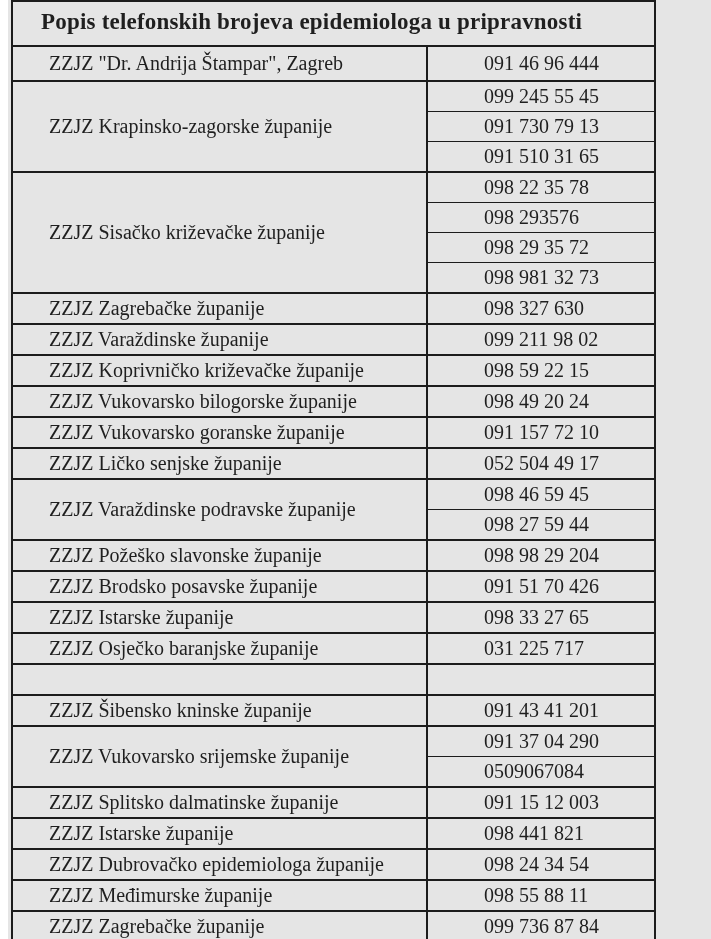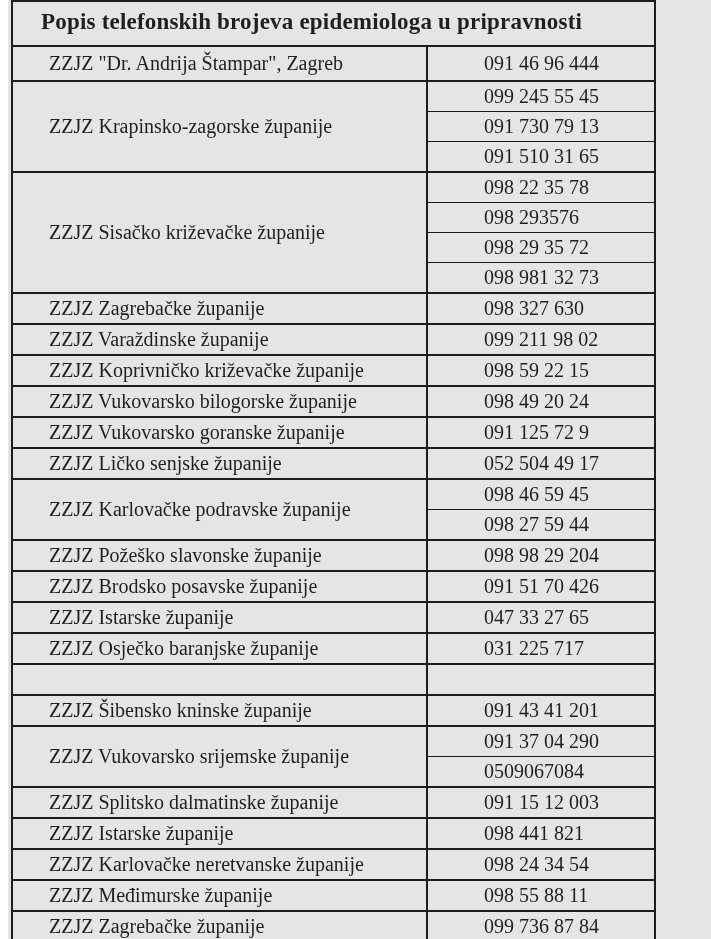--- a/index.html
+++ b/index.html
@@ -118,44 +118,44 @@
         <tr class="group-start">
           <td class="name-cell" rowspan="1">ZZJZ Koprivničko križevačke županije</td>
           <td class="phone-cell">098 59 22 15</td>
         </tr>
         <tr class="group-start">
           <td class="name-cell" rowspan="1">ZZJZ Vukovarsko bilogorske županije</td>
           <td class="phone-cell">098 49 20 24</td>
         </tr>
         <tr class="group-start">
           <td class="name-cell" rowspan="1">ZZJZ Vukovarsko goranske županije</td>
-          <td class="phone-cell">091 125 72 9</td>
+          <td class="phone-cell">091 157 72 10</td>
         </tr>
         <tr class="group-start">
           <td class="name-cell" rowspan="1">ZZJZ Ličko senjske županije</td>
           <td class="phone-cell">052 504 49 17</td>
         </tr>
         <tr class="group-start">
-          <td class="name-cell" rowspan="2">ZZJZ Karlovačke podravske županije</td>
+          <td class="name-cell" rowspan="2">ZZJZ Varaždinske podravske županije</td>
           <td class="phone-cell">098 46 59 45</td>
         </tr>
         <tr>
           <td class="phone-cell">098 27 59 44</td>
         </tr>
         <tr class="group-start">
           <td class="name-cell" rowspan="1">ZZJZ Požeško slavonske županije</td>
           <td class="phone-cell">098 98 29 204</td>
         </tr>
         <tr class="group-start">
           <td class="name-cell" rowspan="1">ZZJZ Brodsko posavske županije</td>
           <td class="phone-cell">091 51 70 426</td>
         </tr>
         <tr class="group-start">
           <td class="name-cell" rowspan="1">ZZJZ Istarske županije</td>
-          <td class="phone-cell">047 33 27 65</td>
+          <td class="phone-cell">098 33 27 65</td>
         </tr>
         <tr class="group-start">
           <td class="name-cell" rowspan="1">ZZJZ Osječko baranjske županije</td>
           <td class="phone-cell">031 225 717</td>
         </tr>
         <tr class="group-start">
           <td class="name-cell" rowspan="1"></td>
           <td class="phone-cell"></td>
         </tr>
         <tr class="group-start">
@@ -171,21 +171,21 @@
         </tr>
         <tr class="group-start">
           <td class="name-cell" rowspan="1">ZZJZ Splitsko dalmatinske županije</td>
           <td class="phone-cell">091 15 12 003</td>
         </tr>
         <tr class="group-start">
           <td class="name-cell" rowspan="1">ZZJZ Istarske županije</td>
           <td class="phone-cell">098 441 821</td>
         </tr>
         <tr class="group-start">
-          <td class="name-cell" rowspan="1">ZZJZ Karlovačke neretvanske županije</td>
+          <td class="name-cell" rowspan="1">ZZJZ Dubrovačko epidemiologa županije</td>
           <td class="phone-cell">098 24 34 54</td>
         </tr>
         <tr class="group-start">
           <td class="name-cell" rowspan="1">ZZJZ Međimurske županije</td>
           <td class="phone-cell">098 55 88 11</td>
         </tr>
         <tr class="group-start">
           <td class="name-cell" rowspan="1">ZZJZ Zagrebačke županije</td>
           <td class="phone-cell">099 736 87 84</td>
         </tr>

